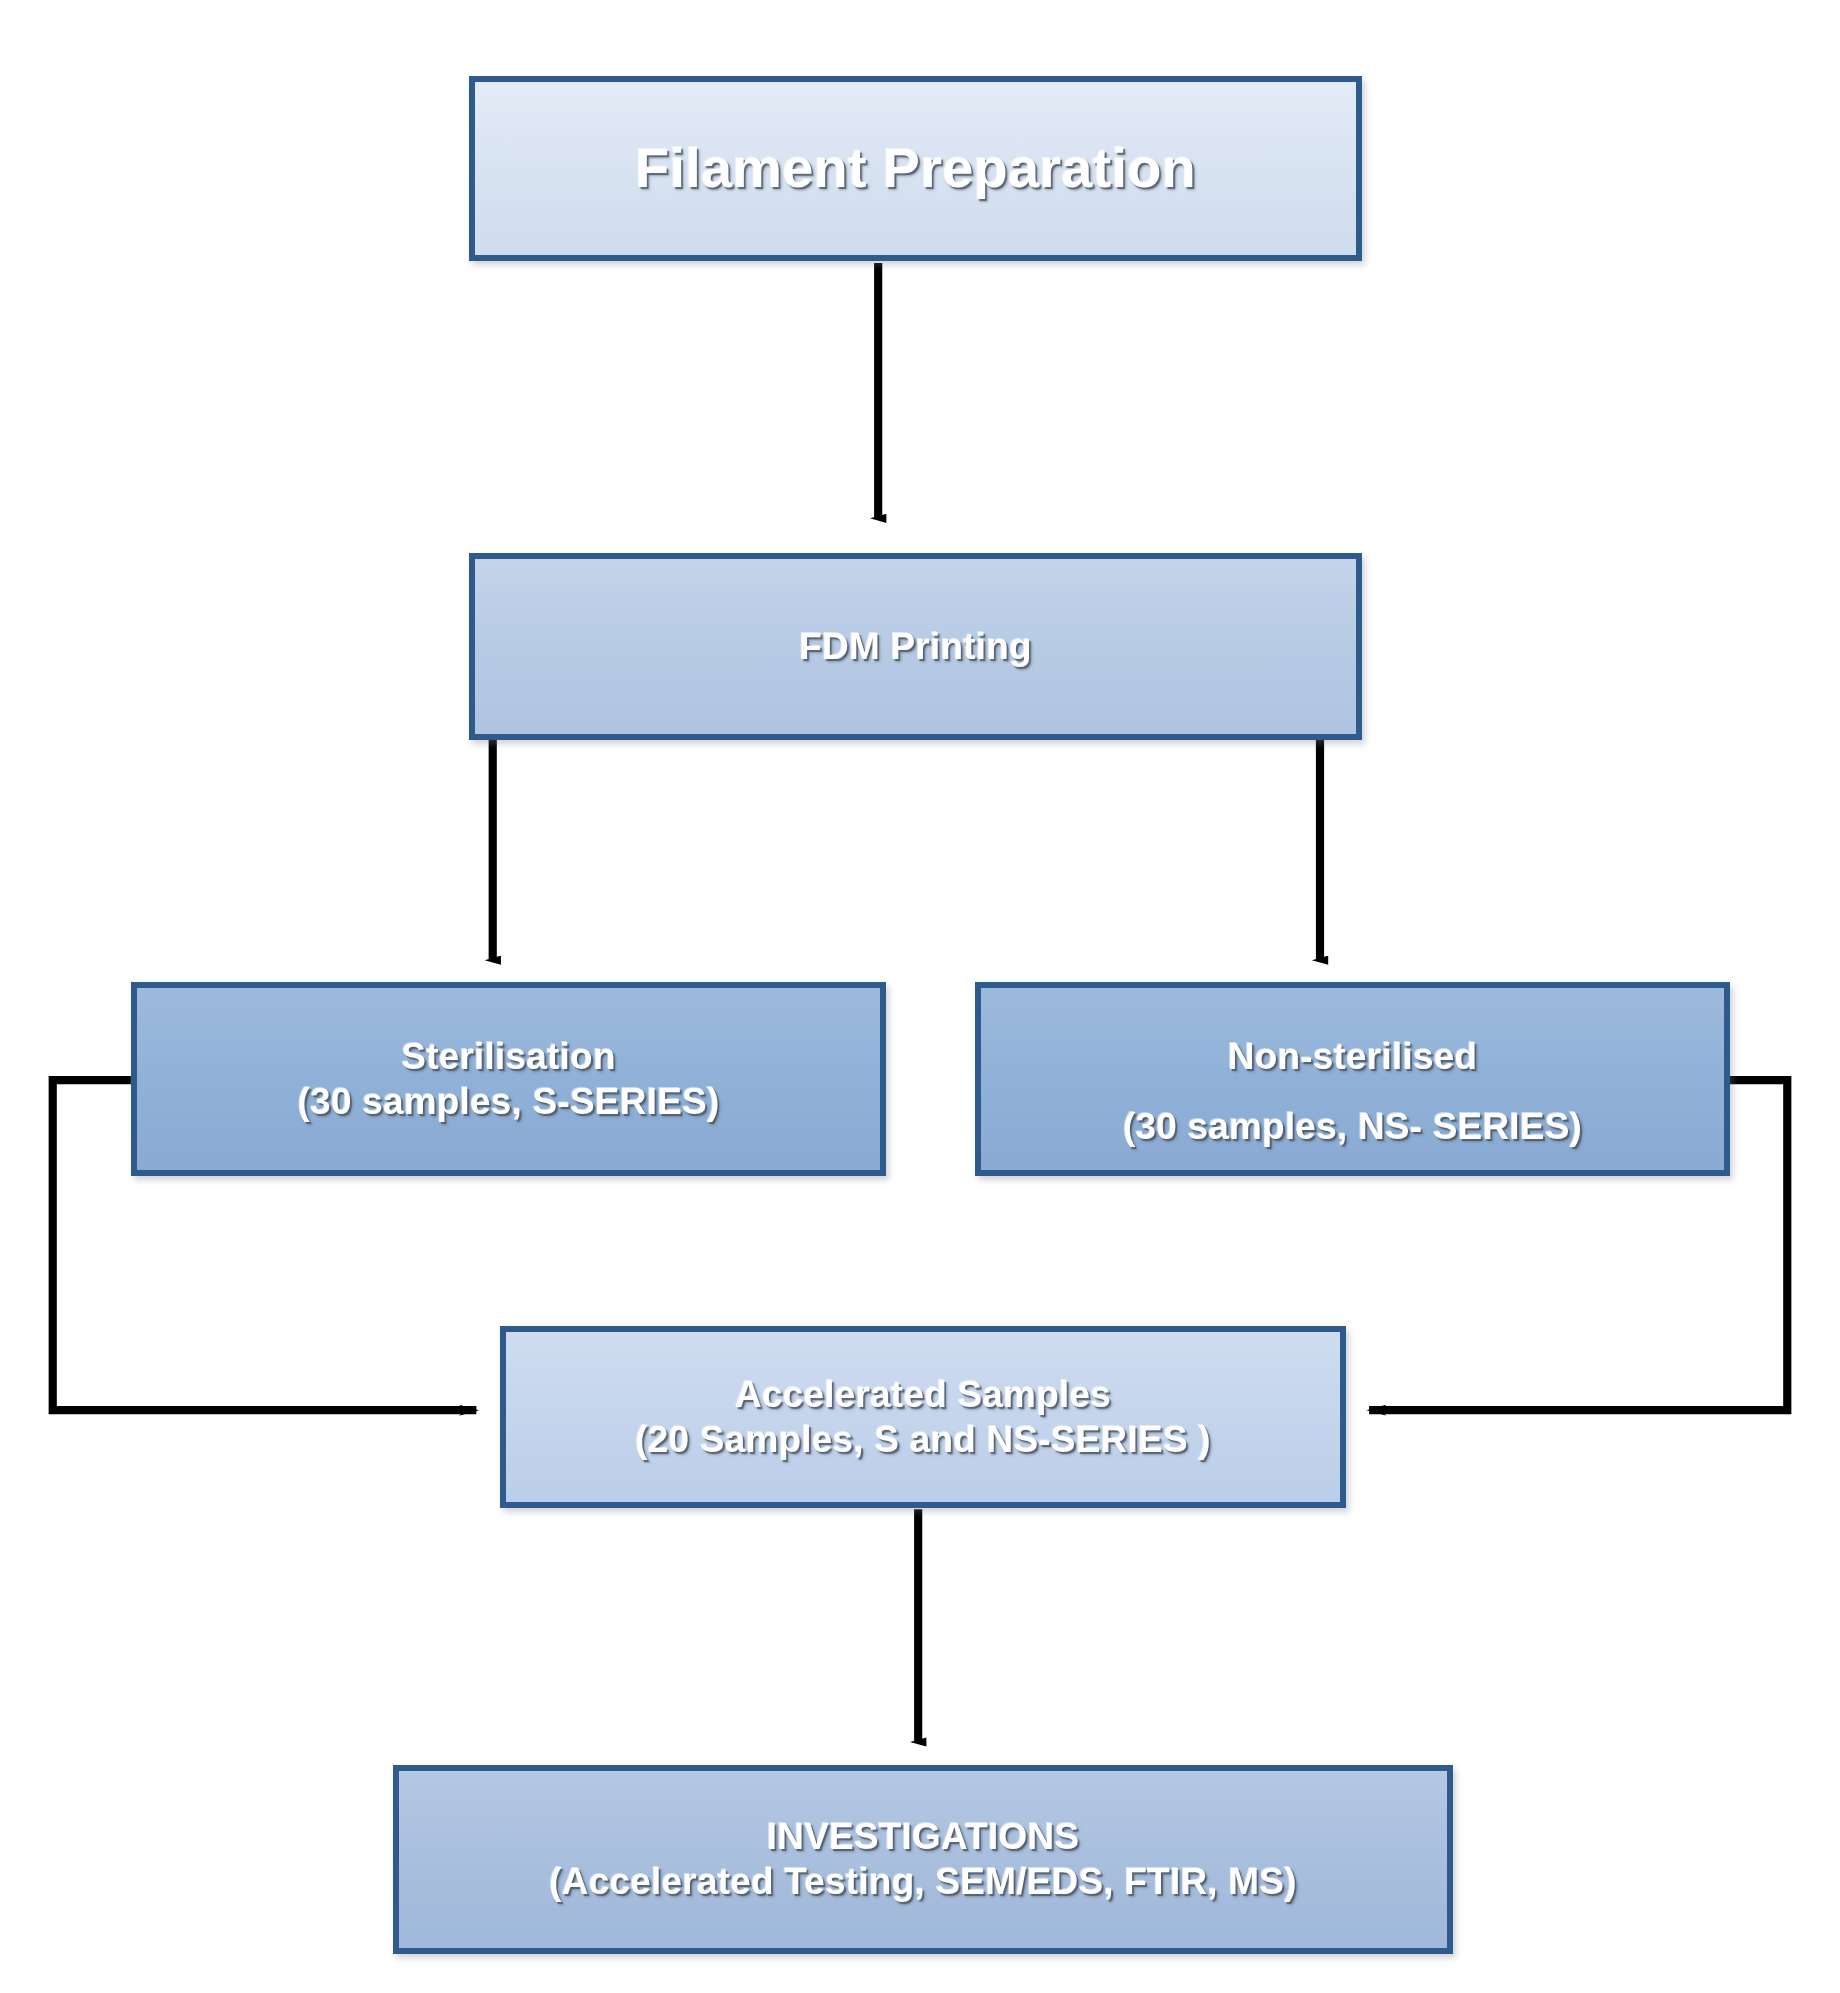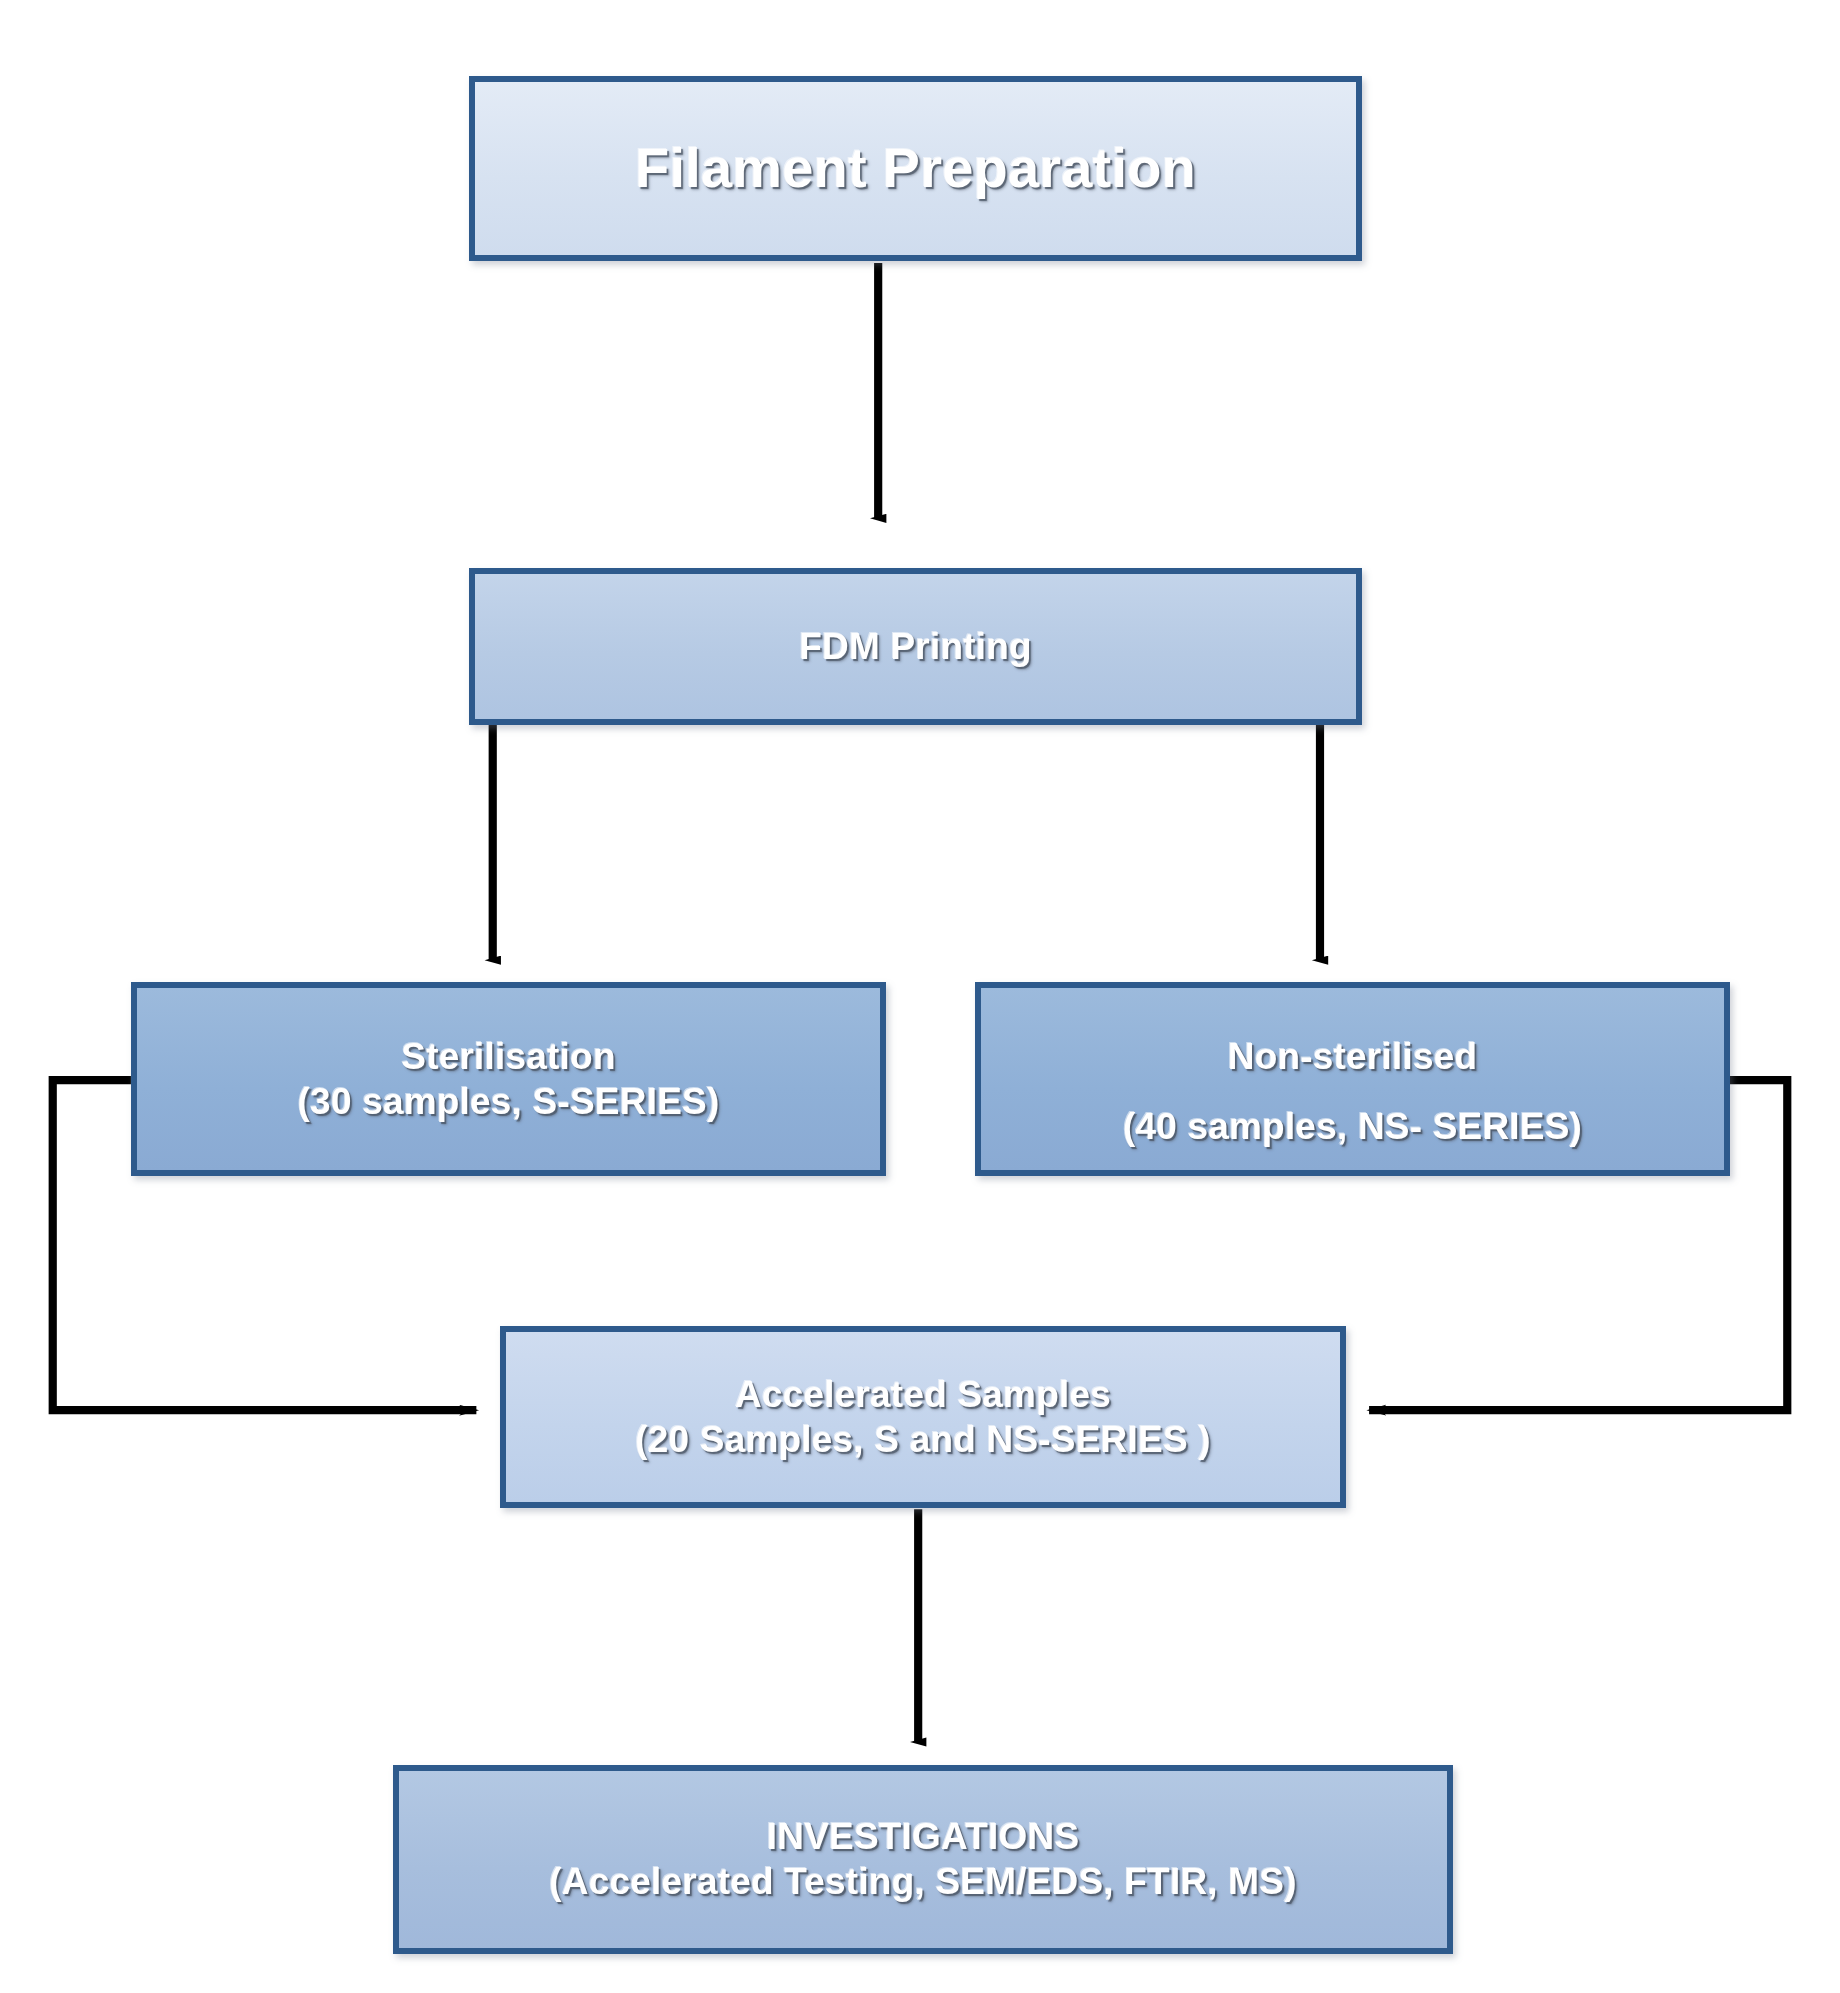--- a/index.html
+++ b/index.html
@@ -57,21 +57,21 @@
   }
 
   
   #node-filament-preparation {
     left: 469px; top: 76px; width: 893px; height: 185px;
     background: linear-gradient(180deg, #e3ebf6 0%, #d7e2f1 55%, #cfdcee 100%);
   }
   #node-filament-preparation .node-line { font-size: 56px; }
 
   #node-fdm-printing {
-    left: 469px; top: 568px; width: 893px; height: 157px;
+    left: 469px; top: 553px; width: 893px; height: 187px;
     background: linear-gradient(180deg, #c3d4ea 0%, #b6cae4 55%, #aec4e1 100%);
   }
   #node-fdm-printing .node-line { font-size: 37px; }
 
   #node-sterilisation {
     left: 131px; top: 982px; width: 755px; height: 194px;
     background: linear-gradient(180deg, #9cbadc 0%, #8fb0d7 55%, #8aaad3 100%);
   }
   #node-sterilisation .node-line { font-size: 37px; }
 
@@ -142,21 +142,21 @@
   <div class="node" id="node-sterilisation">
     <div class="node-inner">
       <span class="node-line">Sterilisation</span>
       <span class="node-line">(30 samples, S-SERIES)</span>
     </div>
   </div>
 
   <div class="node" id="node-non-sterilised">
     <div class="node-inner">
       <span class="node-line">Non-sterilised</span>
-      <span class="node-line">(40 samples, NS- SERIES)</span>
+      <span class="node-line">(30 samples, NS- SERIES)</span>
     </div>
   </div>
 
   <div class="node" id="node-accelerated-ageing">
     <div class="node-inner">
       <span class="node-line">Accelerated Samples</span>
       <span class="node-line">(20 Samples, S and NS-SERIES )</span>
     </div>
   </div>
 

